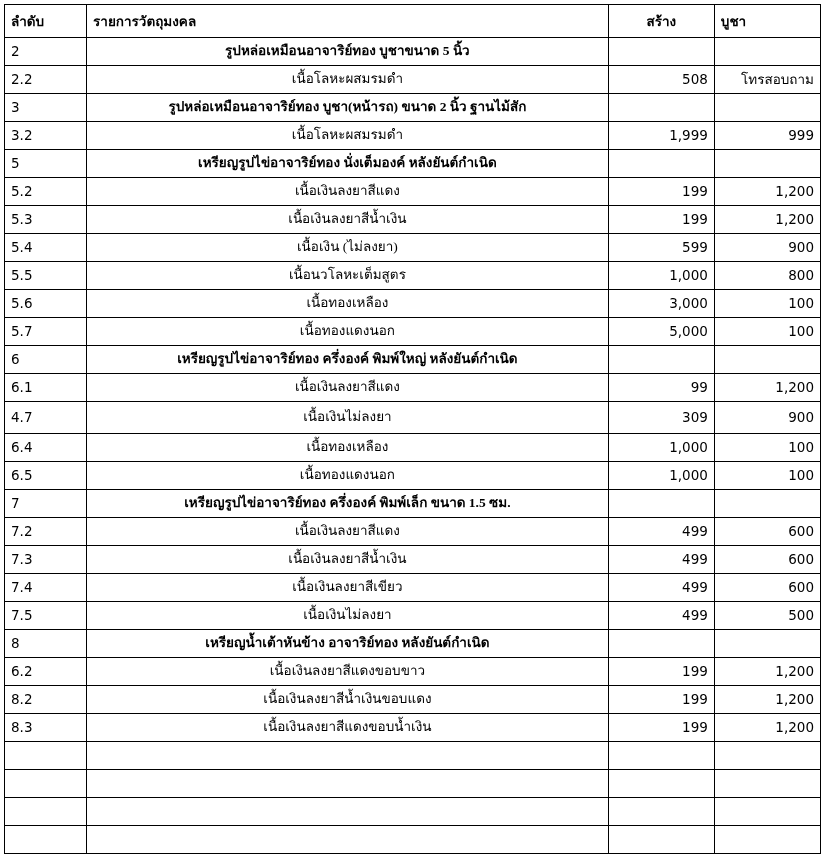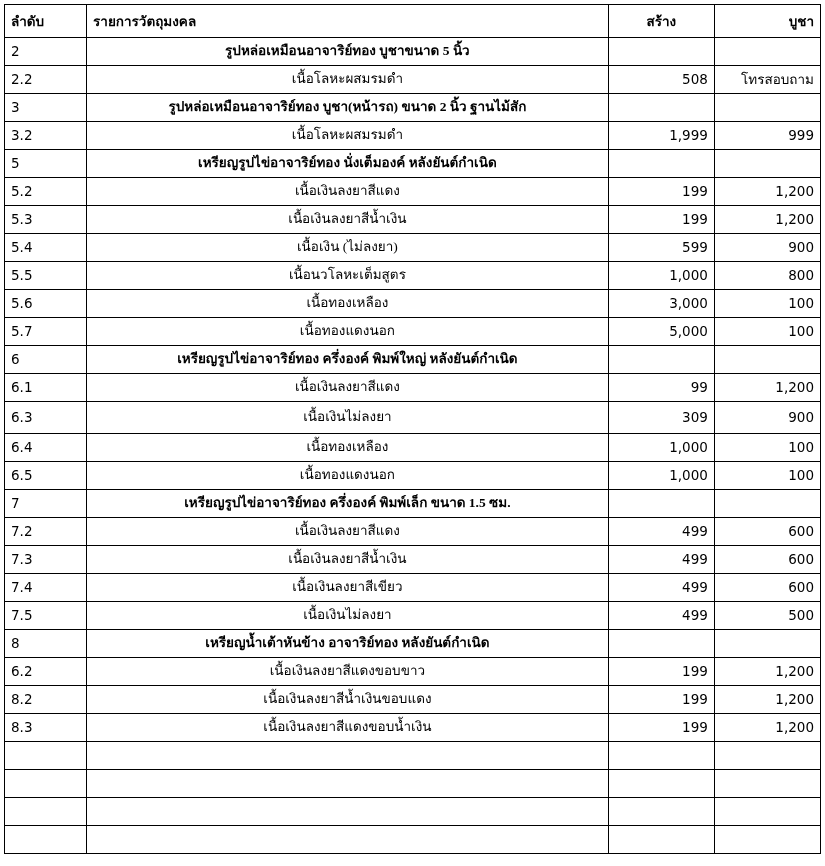--- a/index.html
+++ b/index.html
@@ -37,21 +37,21 @@
   }
   thead th {
     font-size: 19px;
     font-weight: bold;
     height: 32px;
     text-align: left;
   }
   thead th.c-no { text-align: left; }
   thead th.c-name { text-align: left; margin-top: 20px; }
   thead th.c-make { text-align: center; margin-left: 32px; }
-  thead th.c-worship { text-align: right; }
+  thead th.c-worship { text-align: left; }
 
   col.c-no { width: 82px; }
   col.c-name { width: 521px; }
   col.c-make { width: 106px; }
   col.c-worship { width: 106px; }
 
   tbody td { height: 27px; }
   td.num { text-align: left; font-size: 13px; }
   td.name { text-align: center; font-family: Liberation Serif, serif; }
   td.name.group { font-weight: bold; }
@@ -151,21 +151,21 @@
           <td class="price"></td>
           <td class="price"></td>
         </tr>
         <tr>
           <td class="num">6.1</td>
           <td class="name">เนื้อเงินลงยาสีแดง</td>
           <td class="price">99</td>
           <td class="price">1,200</td>
         </tr>
         <tr class="tall">
-          <td class="num">6.3</td>
+          <td class="num">4.7</td>
           <td class="name">เนื้อเงินไม่ลงยา</td>
           <td class="price">309</td>
           <td class="price">900</td>
         </tr>
         <tr>
           <td class="num">6.4</td>
           <td class="name">เนื้อทองเหลือง</td>
           <td class="price">1,000</td>
           <td class="price">100</td>
         </tr>

